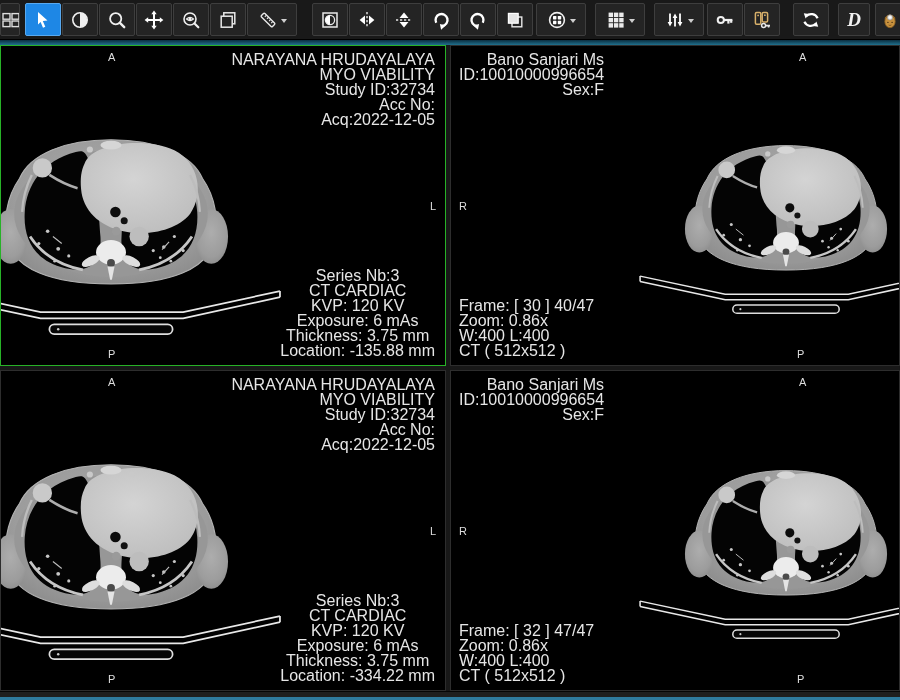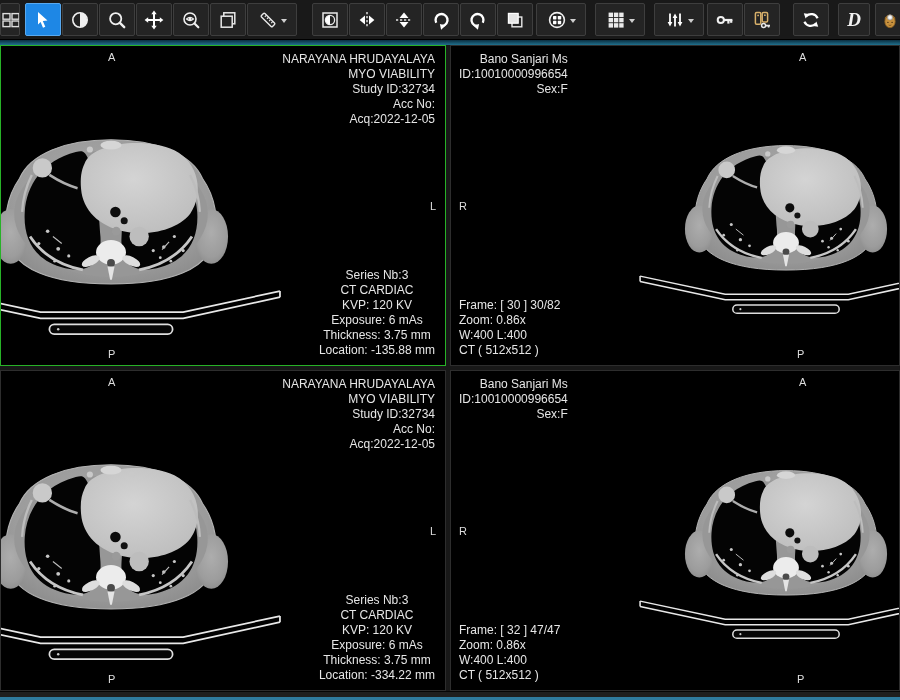--- a/index.html
+++ b/index.html
@@ -33,21 +33,21 @@
   
   .grid{
     height:646px;background:#181818;display:grid;
     grid-template-columns:446px 450px;grid-template-rows:321px 321px;gap:4px;
   }
   .viewport{position:relative;background:#000;overflow:hidden;border:1px solid #2d2d2d;box-sizing:border-box;cursor:crosshair}
   .viewport.selected{border-color:#27b227}
   .ct{position:absolute}
   .ct--big{left:-66px;top:34px;width:352px;height:299px}
   .ct--std{left:183px;top:48px;width:304px;height:258px}
-  .ov{position:absolute;color:#e6e6e6;font-size:12px;line-height:15px;text-shadow:0 1px 2px #000,0 0 2px #000}
+  .ov{position:absolute;color:#e6e6e6;font-size:16px;line-height:15px;text-shadow:0 1px 2px #000,0 0 2px #000}
   .ovtr{top:6px;right:10px;text-align:right}
   .ovbr{bottom:7px;right:10px;text-align:center}
   .ovtl{top:6px;left:8px;text-align:right}
   .ovbl{bottom:7px;left:8px;text-align:left}
   .marker{position:absolute;color:#dedede;font-size:11px;text-shadow:0 1px 2px #000}
   
   .bottom-bar{height:9px}
   .bottom-bar .b1{height:6px;background:#1f1f1f;border-top:1px solid #060606;box-sizing:border-box}
   .bottom-bar .b2{height:3px;background:#2f7b9e}
 </style>
@@ -357,21 +357,21 @@
       </svg>
     <span class="marker" style="left:8px;top:50%;transform:translateY(-50%)">R</span>
     <span class="marker" style="left:348px;top:5px">A</span>
     <span class="marker" style="left:346px;bottom:5px">P</span>
     <div class="ov ovtl">
       <div>Bano Sanjari Ms</div>
       <div>ID:10010000996654</div>
       <div>Sex:F</div>
     </div>
     <div class="ov ovbl">
-      <div>Frame: [ 30 ] 30/82</div>
+      <div>Frame: [ 30 ] 40/47</div>
       <div>Zoom: 0.86x</div>
       <div>W:400 L:400</div>
       <div>CT ( 512x512 )</div>
     </div>
   </div>
 
   <div class="viewport">
     <svg class="ct ct--big" viewBox="0 0 400 340" preserveAspectRatio="none">
         <use href="#ct-slice" xlink:href="#ct-slice"></use>
       </svg>

